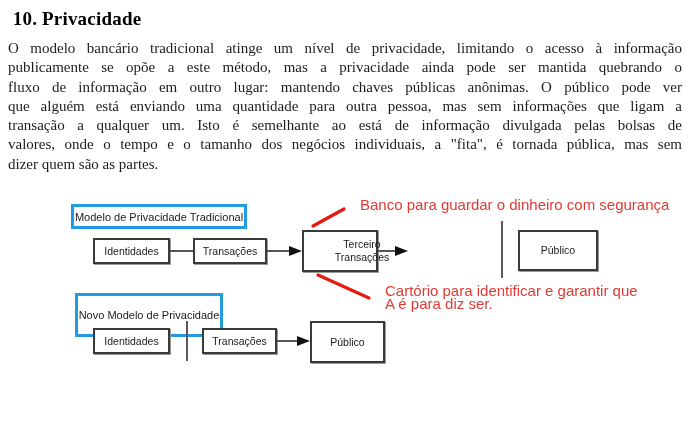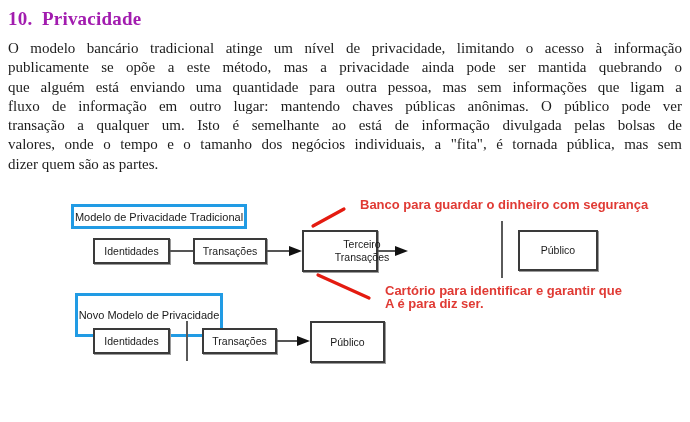--- a/index.html
+++ b/index.html
@@ -1,21 +1,21 @@
 <!DOCTYPE html>
 <html><head>
 <meta charset="utf-8">
 <style>
   html,body{margin:0;padding:0;background:#ffffff;}
   .page{position:relative;width:690px;height:422px;background:#ffffff;overflow:hidden;
         font-family:"Liberation Serif","DejaVu Serif",serif;}
 
   
   .title{position:absolute;left:8px;top:8px;margin:0;font-size:19px;font-weight:bold;
-         color:#a21caf;letter-spacing:0.2px;white-space:nowrap;}
+         color:#000000;letter-spacing:0.2px;white-space:nowrap;text-align:center;}
   .title .tnum{display:inline-block;width:34px;}
 
   
   .para{position:absolute;left:8px;top:39px;width:674px;font-size:15px;line-height:19.3px;
         color:#1c1c1c;}
   .pline{display:block;height:19.3px;overflow:hidden;text-align:justify;text-align-last:justify;
          white-space:normal;}
   .pline.plast{text-align-last:left;}
   .ru{border-bottom:2.5px solid #cc2218;padding-bottom:1.5px;}
 
@@ -25,35 +25,35 @@
         font-family:"Liberation Sans","DejaVu Sans",sans-serif;font-size:10.5px;color:#1a1a1a;
         text-align:center;line-height:13px;}
   .bluebox{position:absolute;box-sizing:border-box;background:#fff;border:3px solid #219be4;
         display:flex;align-items:center;justify-content:center;
         font-family:"Liberation Sans","DejaVu Sans",sans-serif;font-size:11px;color:#1a1a1a;}
   .hline{position:absolute;background:#555;height:2px;}
   .tri{position:absolute;width:0;height:0;border-top:5.5px solid transparent;
        border-bottom:5.5px solid transparent;border-left:13px solid #111;}
   .vdiv{position:absolute;width:2px;background:#5a5a5a;}
   .redtext{position:absolute;font-family:"Liberation Sans","DejaVu Sans",sans-serif;
-       font-size:13px;font-weight:700;color:#e03a34;white-space:nowrap;line-height:12.5px;}
+       font-size:15px;font-weight:400;color:#e03a34;white-space:nowrap;line-height:12.5px;}
   .leaders{position:absolute;left:0;top:0;pointer-events:none;}
 </style>
 </head>
 <body>
 
 <div class="page">
 
   <h1 class="title"><span class="tnum">10.</span><span>Privacidade</span></h1>
 
   <div class="para">
     <div class="pline">O modelo bancário tradicional atinge um nível de privacidade, limitando o acesso à informação</div>
     <div class="pline">publicamente se opõe a este método, mas a privacidade ainda pode ser mantida quebrando o</div>
+    <div class="pline">fluxo de informação em outro lugar: mantendo chaves públicas anônimas. O público pode ver</div>
     <div class="pline">que alguém está enviando uma quantidade para outra pessoa, mas sem informações que ligam a</div>
-    <div class="pline">fluxo de informação em outro lugar: mantendo chaves públicas anônimas. O público pode ver</div>
     <div class="pline">transação a qualquer um. Isto é semelhante ao está de informação divulgada pelas bolsas de</div>
     <div class="pline">valores, onde o tempo e o tamanho dos negócios individuais, a "fita", é tornada pública, mas sem</div>
     <div class="pline plast">dizer quem são as partes.</div>
   </div>
 
   <div class="bluebox" style="left:71px;top:204px;width:176px;height:25px;">Modelo de Privacidade Tradicional</div>
 
   <div class="dbox" style="left:93px;top:238px;width:77px;height:26px;">Identidades</div>
 
   <div class="hline" style="left:170px;top:250px;width:23px;"></div>

